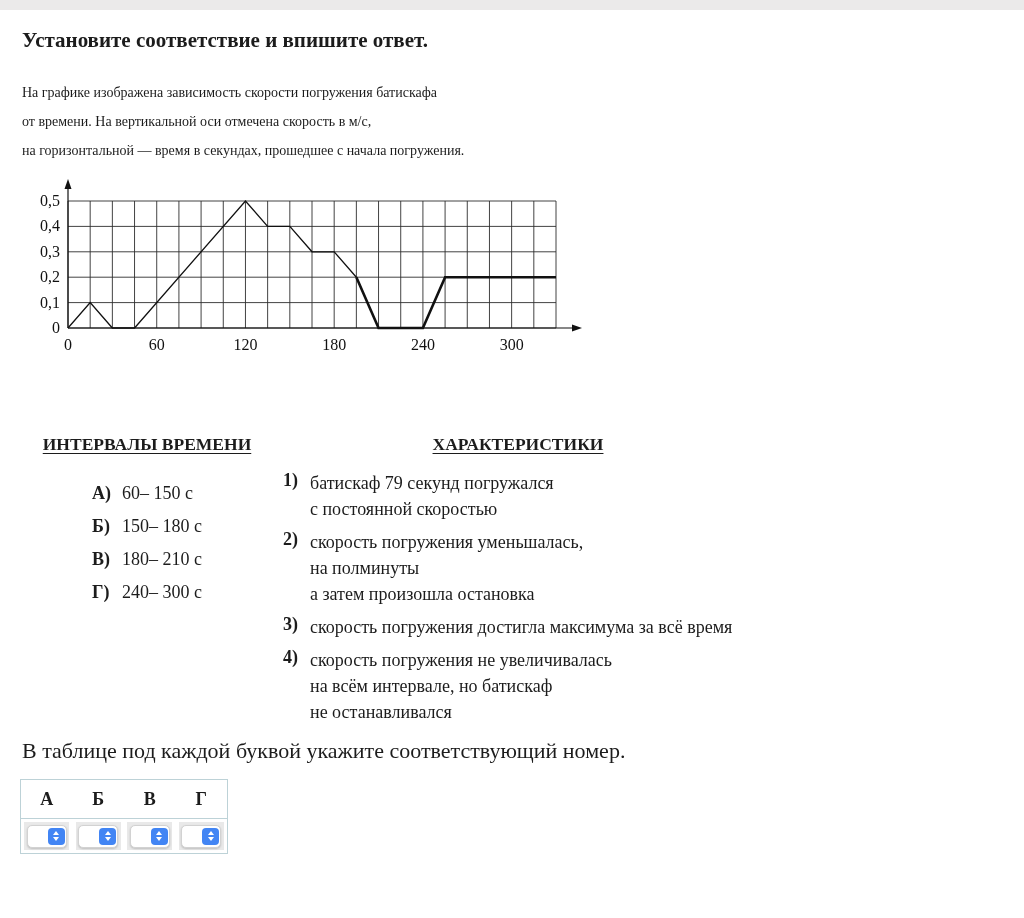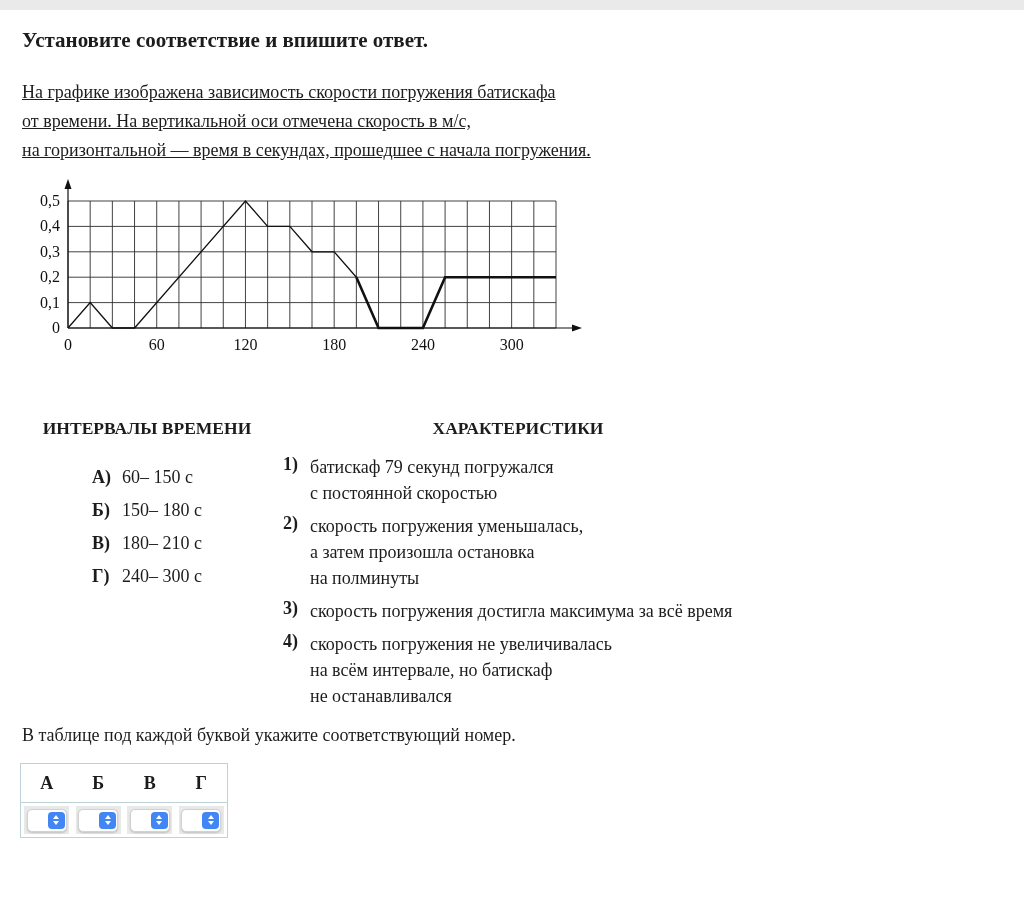--- a/index.html
+++ b/index.html
@@ -3,37 +3,37 @@
 <meta charset="utf-8">
 <style>
   html,body{margin:0;padding:0;}
   body{
     width:1024px;height:918px;overflow:hidden;background:#ffffff;
     font-family:"Liberation Serif","DejaVu Serif",serif;color:#1c1c1c;
   }
   .top-bar{height:10px;background:#ebeaea;}
   .content{padding:0 29px 0 22px;}
   .title{font-size:21px;font-weight:bold;margin:18px 0 0;}
-  .intro{margin-top:25px;font-size:18px;text-decoration:underline;}
+  .intro{margin-top:25px;font-size:14px;}
   .intro .line{line-height:29px;}
   svg.chart{display:block;margin:11px 0 0 6px;}
   svg.chart text{font-size:16px;fill:#111;font-family:"Liberation Serif","DejaVu Serif",serif;}
   .instruction{font-size:18px;line-height:29px;text-align:justify;width:973px;margin:31px 0 0;}
   .columns{display:flex;margin-top:52px;}
   .col-left{width:220px;margin-left:15px;margin-right:26px;flex:none;}
   .col-right{width:470px;flex:none;}
-  .col-header{font-weight:bold;font-size:17.5px;text-align:center;text-underline-offset:3px;}
+  .col-header{font-weight:bold;font-size:17.5px;text-align:center;text-decoration:underline;text-underline-offset:3px;margin-top:16px;}
   .interval-list{margin-top:28px;padding-left:55px;}
   .interval-row{font-size:18px;margin-bottom:13px;line-height:20px;white-space:nowrap;}
   .item-label{font-weight:bold;display:inline-block;min-width:22px;margin-right:8px;}
   .char-list{margin-top:15px;}
   .char-item{display:flex;font-size:18px;margin-bottom:7px;}
   .char-label{font-weight:bold;width:27px;flex:none;}
   .char-lines .line{line-height:26px;}
-  .table-note{font-size:18px;margin:6px 0 0;line-height:26px;}
+  .table-note{font-size:22px;margin:6px 0 0;line-height:26px;}
   .answer-table{margin-top:15px;margin-left:-2px;width:206px;border:1px solid #bdd2d7;background:#fff;}
   .answer-head{display:grid;grid-template-columns:repeat(4,1fr);height:38px;align-items:center;
     border-bottom:1px solid #bdd2d7;text-align:center;font-weight:bold;font-size:18px;}
   .answer-row{display:grid;grid-template-columns:repeat(4,1fr);height:34px;align-items:center;justify-items:center;}
   .select-cell{width:45px;height:28px;background:#e9e9e9;display:flex;align-items:center;justify-content:center;}
   .mac-select{width:38px;height:21px;background:#fff;border:1px solid #d2d2d2;border-radius:5px;
     box-shadow:0 1px 2px rgba(0,0,0,.18);display:flex;align-items:center;cursor:pointer;}
   .select-value{flex:1;font-size:12px;padding-left:4px;font-family:"Liberation Sans",sans-serif;color:#222;}
   .stepper{width:17px;height:17px;border-radius:4px;background:#4285f4;margin-right:1px;flex:none;
     display:flex;flex-direction:column;align-items:center;justify-content:center;row-gap:2px;}
@@ -134,22 +134,22 @@
           <span class="char-label">1)</span>
           <div class="char-lines">
             <div class="line">батискаф 79 секунд погружался</div>
             <div class="line">с постоянной скоростью</div>
           </div>
         </div>
         <div class="char-item">
           <span class="char-label">2)</span>
           <div class="char-lines">
             <div class="line">скорость погружения уменьшалась,</div>
+            <div class="line">на полминуты</div>
             <div class="line">а затем произошла остановка</div>
-            <div class="line">на полминуты</div>
           </div>
         </div>
         <div class="char-item">
           <span class="char-label">3)</span>
           <div class="char-lines">
             <div class="line">скорость погружения достигла максимума за всё время</div>
           </div>
         </div>
         <div class="char-item">
           <span class="char-label">4)</span>

